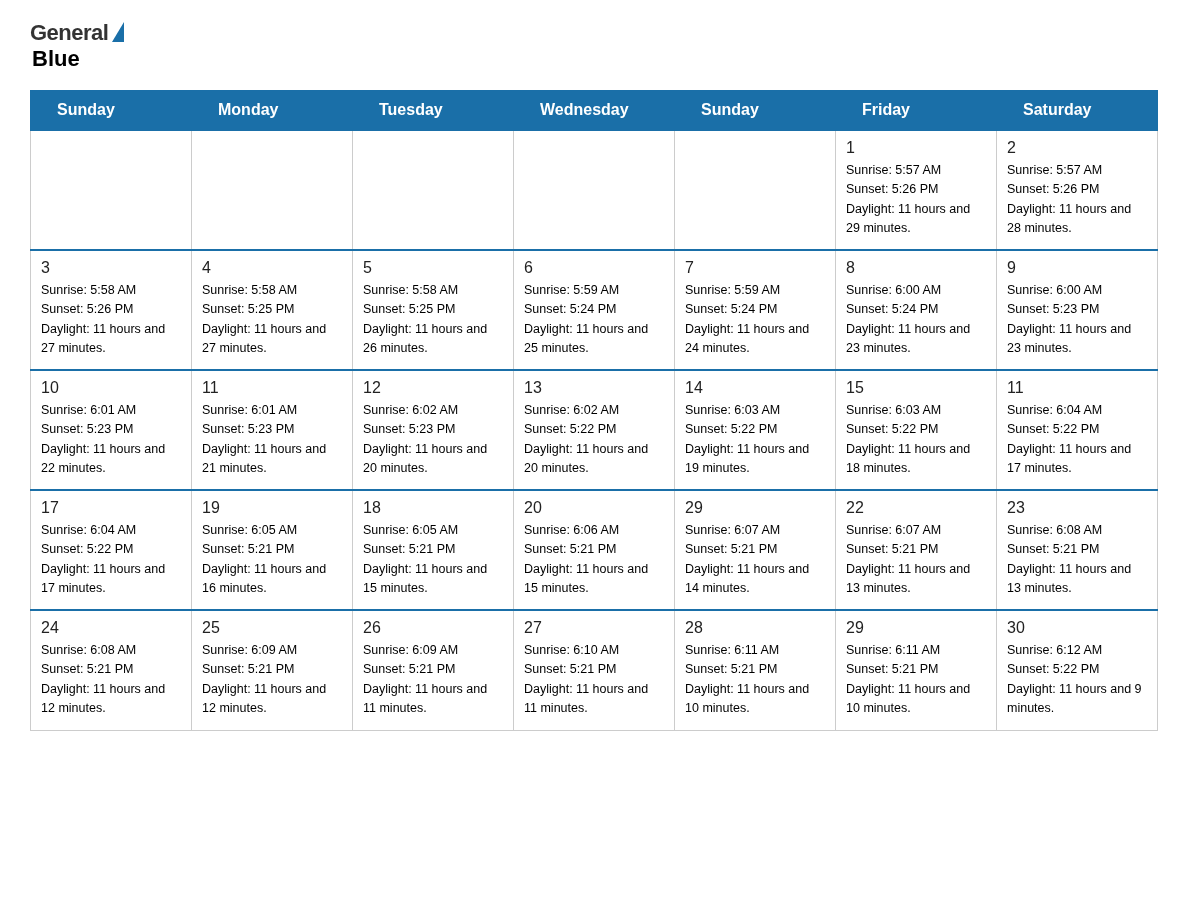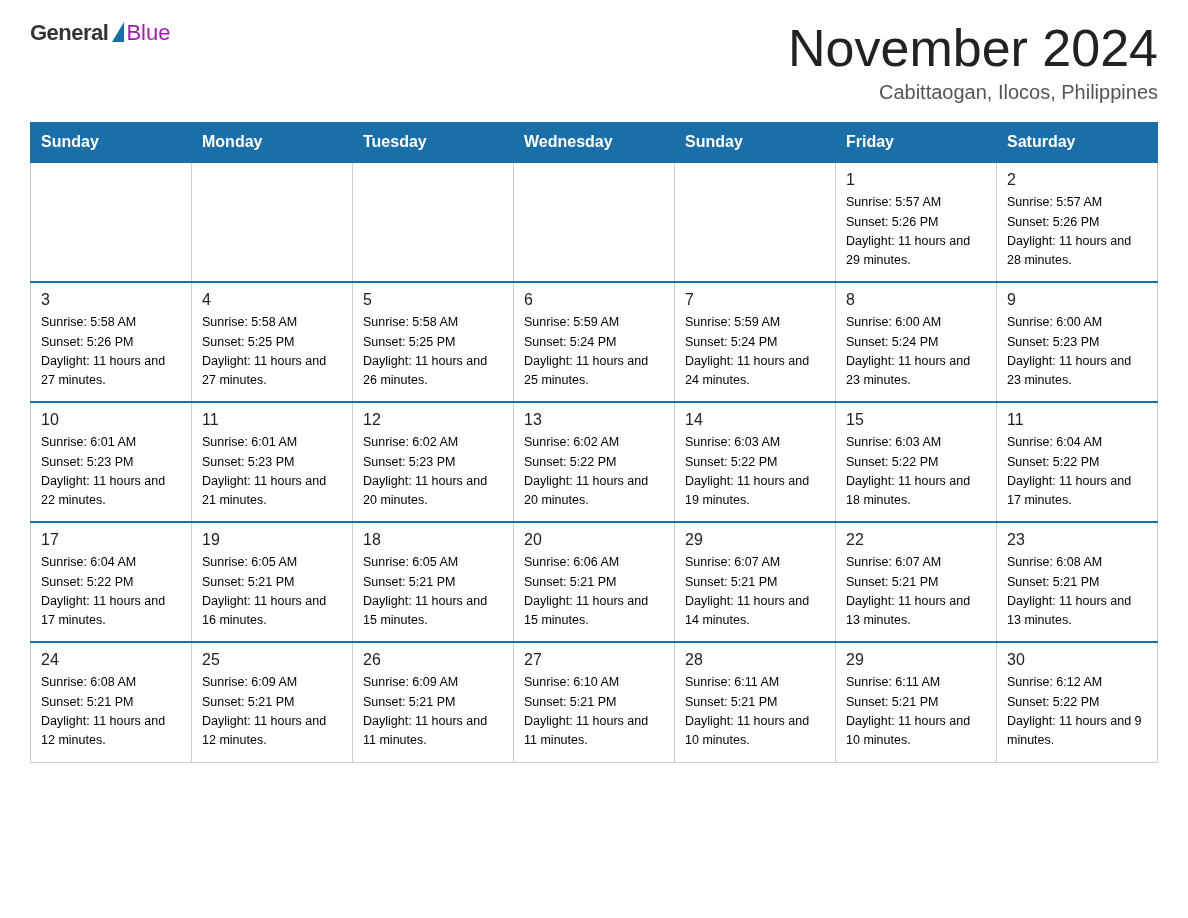--- a/index.html
+++ b/index.html
@@ -12,21 +12,21 @@
       min-height: 918px;
     }
     .header-area {
       display: flex;
       justify-content: space-between;
       align-items: flex-start;
       margin-bottom: 18px;
     }
     .logo {
       display: flex;
-      flex-direction: row;
+      flex-direction: column;
       align-items: flex-start;
     }
     .logo-top {
       display: flex;
       align-items: center;
     }
     .logo-general {
       font-size: 22px;
       font-weight: bold;
       color: #333;
@@ -36,22 +36,22 @@
       width: 0;
       height: 0;
       border-left: 12px solid transparent;
       border-right: 0px solid transparent;
       border-bottom: 20px solid #1a6fa8;
       margin-left: 4px;
       margin-bottom: 2px;
     }
     .logo-blue {
       font-size: 22px;
-      font-weight: normal;
-      color: #a21caf;
+      font-weight: bold;
+      color: #000000;
       margin-left: 2px;
     }
     .title-area {
       text-align: right;
     }
     .main-title {
       font-size: 52px;
       font-weight: normal;
       color: #222;
       line-height: 1.1;
@@ -64,21 +64,21 @@
     .calendar {
       width: 100%;
       border-collapse: collapse;
       border: 1px solid #aaa;
     }
     .calendar th {
       background: #1a6fa8;
       color: #fff;
       font-size: 16px;
       font-weight: bold;
-      padding: 10px 10px;
+      padding: 10px 26px;
       text-align: left;
       border: 1px solid #1a6fa8;
     }
     .calendar td {
       vertical-align: top;
       padding: 8px 10px;
       border: 1px solid #ccc;
       width: calc(100% / 7);
       min-height: 110px;
       height: 120px;
@@ -108,24 +108,20 @@
 </head>
 <body>
 
 <div class="header-area">
   <div class="logo">
     <div class="logo-top">
       <span class="logo-general">General</span>
       <div class="logo-triangle"></div>
     </div>
     <span class="logo-blue">Blue</span>
-  </div>
-  <div class="title-area">
-    <div class="main-title">November 2024</div>
-    <div class="subtitle">Cabittaogan, Ilocos, Philippines</div>
   </div>
 </div>
 
 <table class="calendar">
   <thead>
     <tr>
     <th>Sunday</th>
         <th>Monday</th>
         <th>Tuesday</th>
         <th>Wednesday</th>

